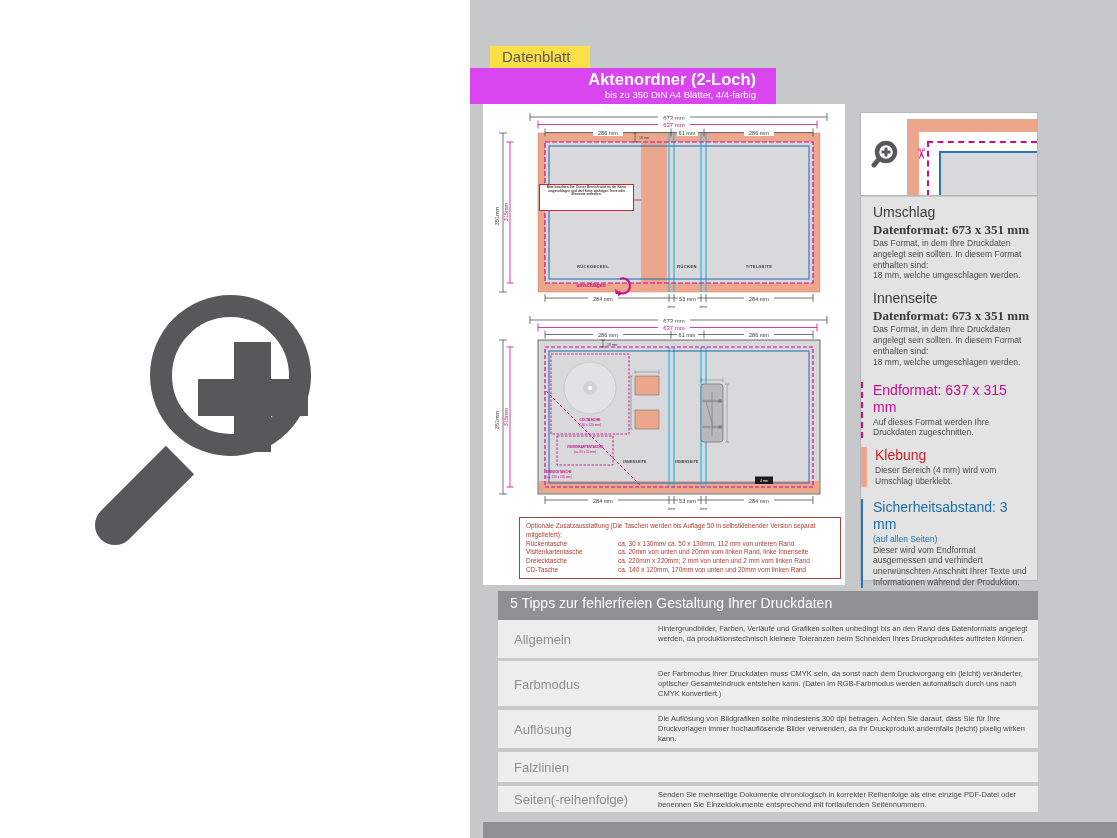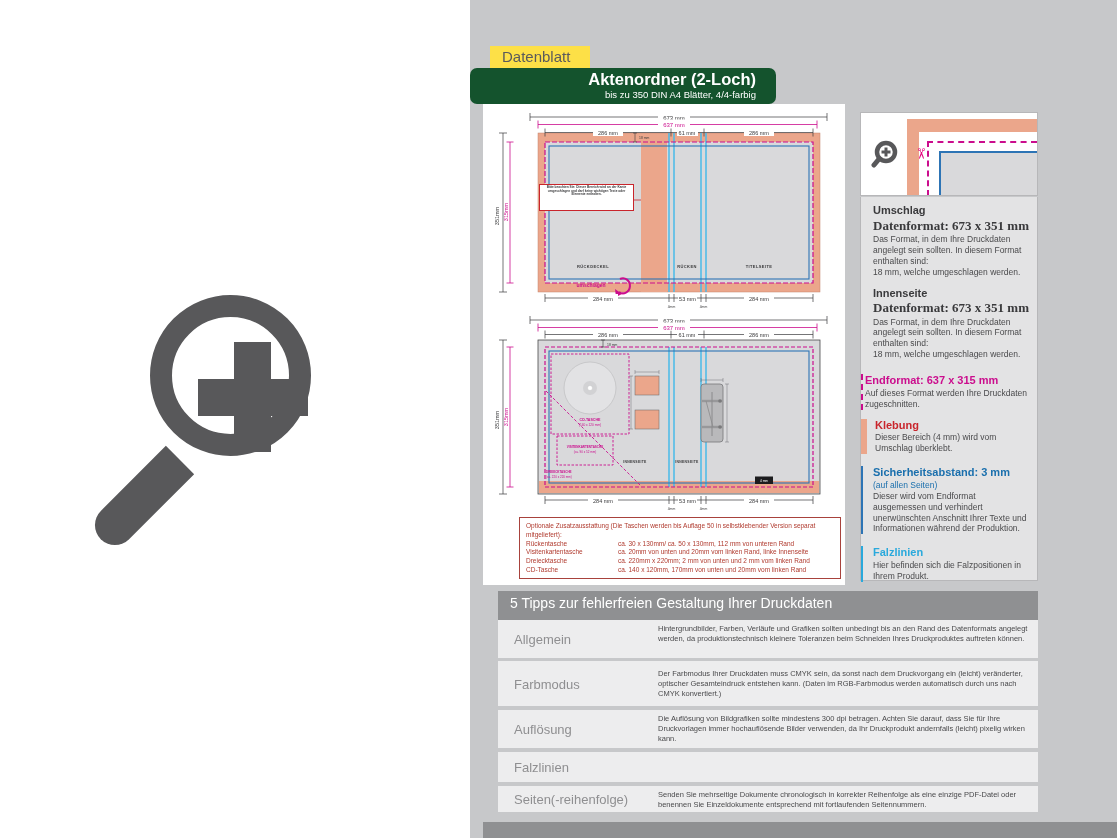--- a/index.html
+++ b/index.html
@@ -11,22 +11,22 @@
   .loupe-ring { left:150px; top:295px; width:161px; height:161px; border:22px solid #58585a; border-radius:50%; }
   .loupe-h { left:198px; top:379px; width:110px; height:37px; background:#58585a; }
   .loupe-v { left:234px; top:342px; width:37px; height:110px; background:#58585a; }
   .loupe-handle { left:160px; top:460px; width:40px; height:112px; background:#58585a;
                   border-radius:0 0 20px 20px; transform:rotate(45deg); transform-origin:50% 0; }
 
   
   .page-bg { left:470px; top:0; width:647px; height:838px; background:#c7c8ca; }
   .tab { left:490px; top:46px; width:100px; height:22px; background:#fde047; color:#5a5a5c;
          font-size:15px; line-height:22px; padding-left:12px; }
-  .banner { left:470px; top:68px; width:306px; height:36px; background:#14532d; color:#fff;
-            text-align:right; padding-right:20px;border-radius:7px; }
+  .banner { left:470px; top:68px; width:306px; height:36px; background:#d946ef; color:#fff;
+            text-align:right; padding-right:20px; }
   .banner-title { font-size:16.5px; font-weight:bold; line-height:20px; padding-top:1px; }
   .banner-sub { font-size:9.5px; line-height:11px; }
 
   .panel-drawings { left:483px; top:104px; width:362px; height:481px; background:#fff; }
   .drawsvg { left:483px; top:104px; }
   svg text { font-family:"Liberation Sans","DejaVu Sans",sans-serif; }
   .tk { fill:#3a3a3c; }
   .tm { fill:#cb0d8d; }
 
   
@@ -50,24 +50,24 @@
   .ill-dash-h { position:absolute; left:20px; top:22px; width:110px; border-top:2px dashed #cb0d8d; }
   .ill-dash-v { position:absolute; left:20px; top:22px; height:55px; border-left:2px dashed #cb0d8d; }
   .ill-gray { position:absolute; left:34px; top:34px; width:96px; height:43px; background:#d9d9db; }
   .ill-blue-h { position:absolute; left:32px; top:32px; width:98px; border-top:2px solid #2d74b5; }
   .ill-blue-v { position:absolute; left:32px; top:32px; height:45px; border-left:2px solid #2d74b5; }
   .ill-scissors { position:absolute; left:8px; top:26px; font-size:15px; color:#e5007d; transform:rotate(90deg); }
 
   .info-panel { left:860px; top:197px; width:178px; height:384px; background:#e3e3e4;
                 border:1px solid #b7b7b9; border-top:none; padding:7px 8px 0 0; color:#4a4a4c; }
   .sec { margin-left:0; padding-left:12px; margin-bottom:9px; }
-  .sec-title { font-size:11px; font-weight:bold; color:#3a3a3c; line-height:1.25; }
+  .sec-title { font-size:14px; font-weight:normal; color:#3a3a3c; line-height:1.25; }
   .sec-format { font-size:13px; font-weight:bold; color:#3a3a3c; line-height:1.25;font-family:Liberation Serif, serif; }
   .sec-body { font-size:8.5px; line-height:1.28; white-space:pre-line; }
-  .sec-end { border-left:2px dashed #cb0d8d; padding-left:2px; margin-top:14px; }
+  .sec-end { border-left:2px dashed #cb0d8d; padding-left:10px; margin-top:14px; }
   .sec-end .sec-title { color:#cb0d8d; }
   .sec-kleb { border-left:6px solid #eba68b; padding-left:8px; margin-top:8px; }
   .sec-kleb .sec-title { color:#c9252c; }
   .sec-sich { border-left:2px solid #2d74b5; padding-left:10px; margin-top:12px; }
   .sec-sich .sec-title { color:#1a6fad; }
   .sec-sub { font-size:8.5px; color:#1a6fad; line-height:1.3; }
   .sec-falz { border-left:2px solid #2aa9dc; padding-left:10px; margin-top:12px; }
   .sec-falz .sec-title { color:#2aa9dc; }
 
   

